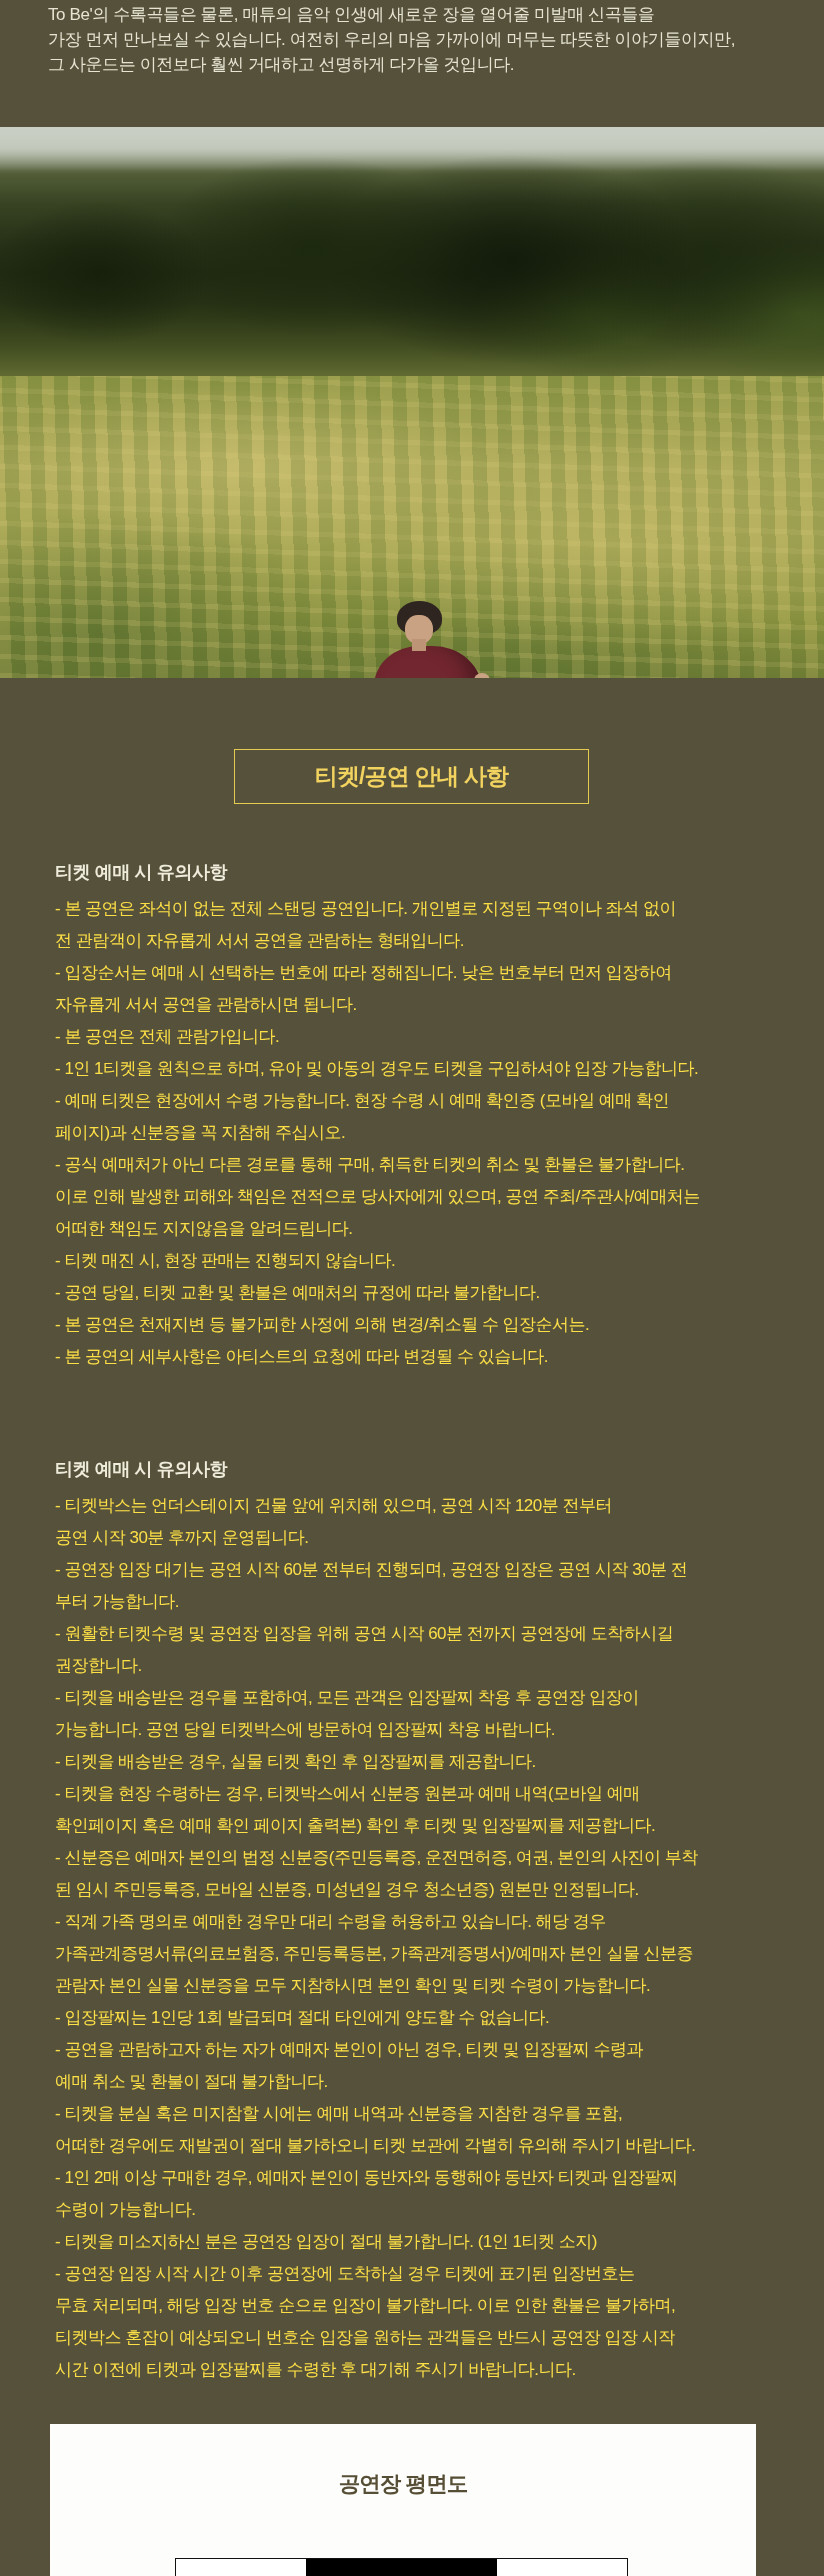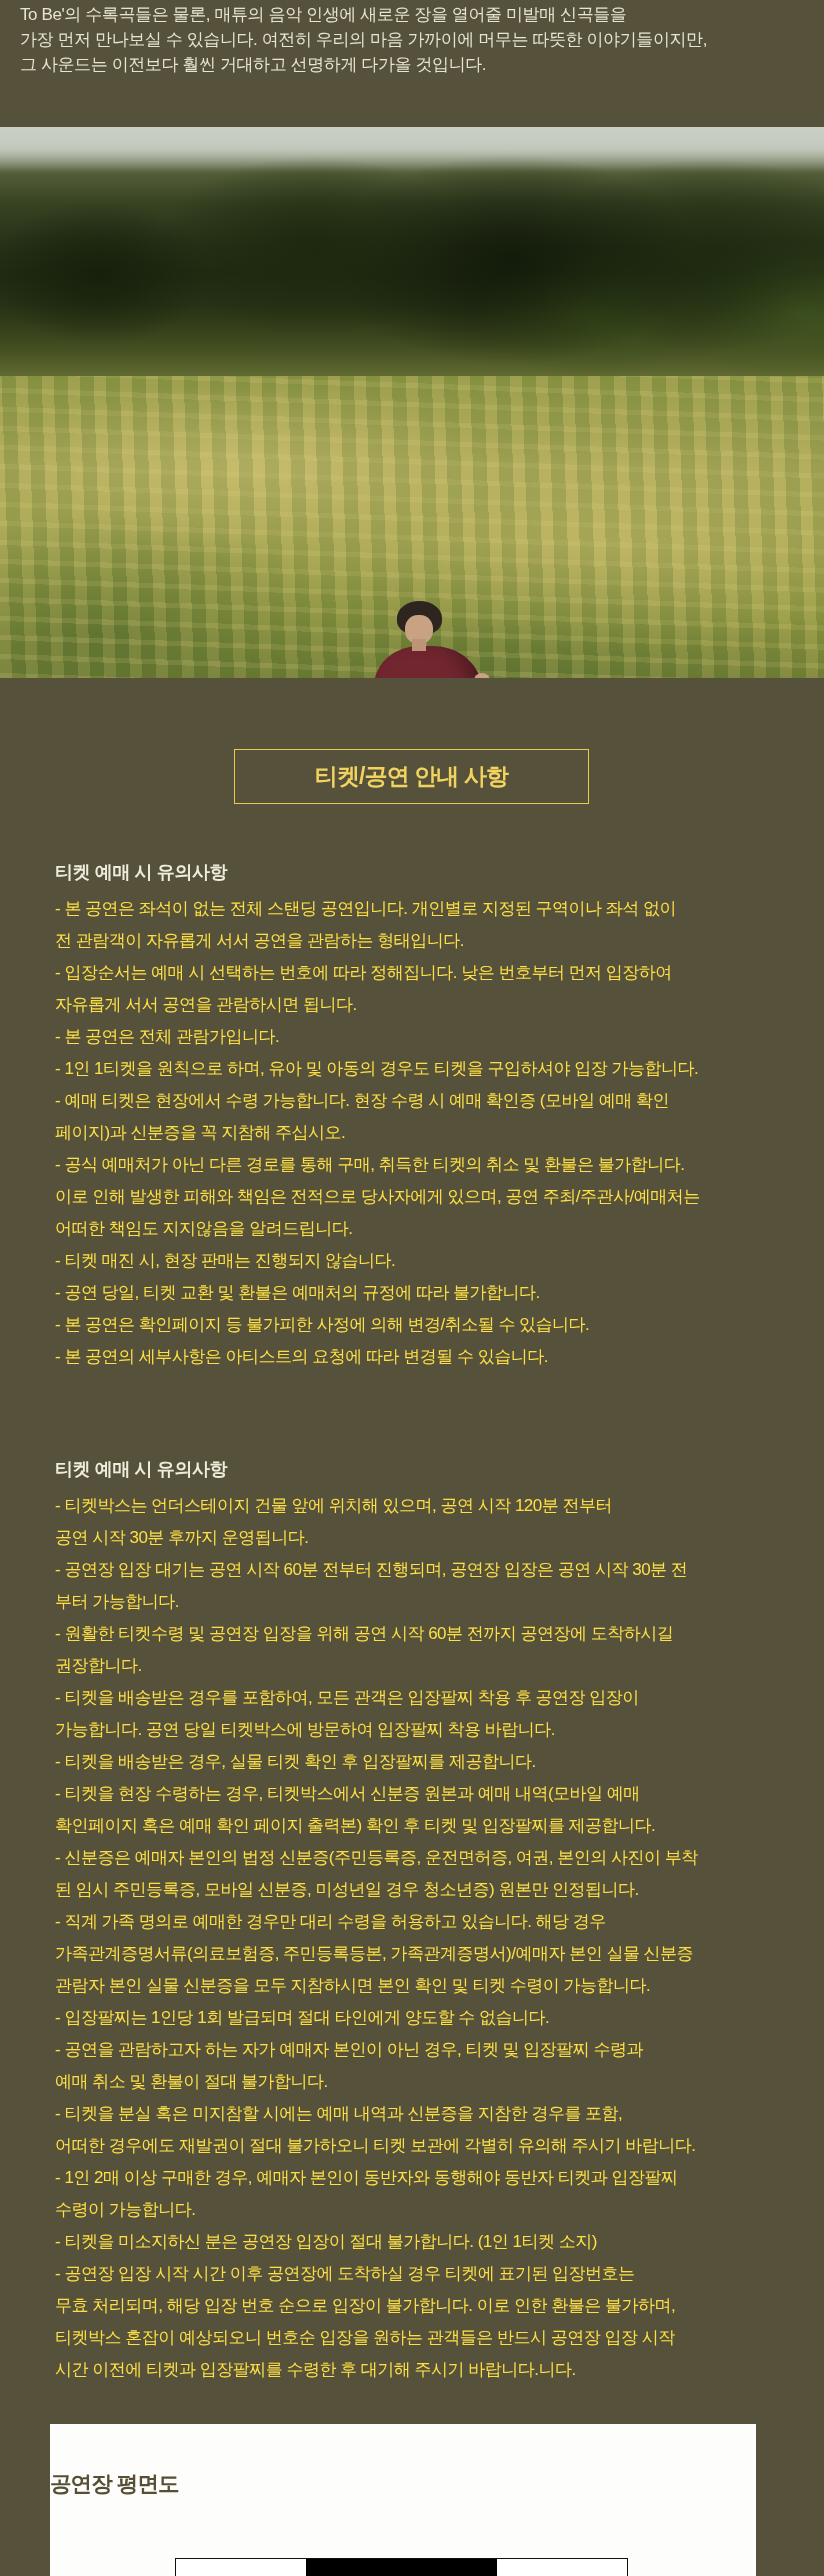--- a/index.html
+++ b/index.html
@@ -4,21 +4,21 @@
 <style>
   html,body{margin:0;padding:0;background:#56513a;}
   .page{
     position:relative;width:824px;height:2576px;overflow:hidden;
     background:#56513a;
     font-family:"Liberation Sans","DejaVu Sans",sans-serif;
     color:#e4e1cf;
   }
   
   .intro{
-    position:absolute;left:20px;top:1.7px;width:764px;
+    position:absolute;left:48px;top:1.7px;width:764px;
     font-size:17px;line-height:25px;letter-spacing:-0.4px;
     color:#e7e4d3;white-space:pre-line;
   }
   
   .photo{
     position:absolute;left:0;top:127px;width:824px;height:551px;overflow:hidden;
     background:
       linear-gradient(180deg,
         #d8dcd2 0%, #c9cfc2 4%,
         #4a5530 8%, #333f1d 14%, #2b3617 22%, #35421c 32%,
@@ -74,21 +74,21 @@
   #section1-title{top:860px;}
   #section1-list{top:893px;}
   #section2-title{top:1457px;}
   #section2-list{top:1490px;}
   
   .floorplan-card{
     position:absolute;left:50px;top:2424px;width:706px;height:223px;
     background:#fdfdfb;
   }
   .floorplan-title{
-    position:absolute;left:0;top:45px;width:100%;text-align:left;
+    position:absolute;left:0;top:45px;width:100%;text-align:center;
     font-size:21.5px;font-weight:700;color:#564f35;letter-spacing:-0.9px;
   }
   .floorplan-diagram{
     position:absolute;left:125px;top:134px;width:453px;height:60px;
     border:1.7px solid #111;background:#ffffff;box-sizing:border-box;
   }
   .stage-block{
     position:absolute;left:130px;top:0;width:191px;height:57px;background:#000;
   }
 </style>
@@ -128,21 +128,21 @@
 자유롭게 서서 공연을 관람하시면 됩니다.</div>
       <div class="notice-line">- 본 공연은 전체 관람가입니다.</div>
       <div class="notice-line">- 1인 1티켓을 원칙으로 하며, 유아 및 아동의 경우도 티켓을 구입하셔야 입장 가능합니다.</div>
       <div class="notice-line">- 예매 티켓은 현장에서 수령 가능합니다. 현장 수령 시 예매 확인증 (모바일 예매 확인
 페이지)과 신분증을 꼭 지참해 주십시오.</div>
       <div class="notice-line">- 공식 예매처가 아닌 다른 경로를 통해 구매, 취득한 티켓의 취소 및 환불은 불가합니다.
 이로 인해 발생한 피해와 책임은 전적으로 당사자에게 있으며, 공연 주최/주관사/예매처는
 어떠한 책임도 지지않음을 알려드립니다.</div>
       <div class="notice-line">- 티켓 매진 시, 현장 판매는 진행되지 않습니다.</div>
       <div class="notice-line">- 공연 당일, 티켓 교환 및 환불은 예매처의 규정에 따라 불가합니다.</div>
-      <div class="notice-line">- 본 공연은 확인페이지 등 불가피한 사정에 의해 변경/취소될 수 있습니다.</div>
+      <div class="notice-line">- 본 공연은 천재지변 등 불가피한 사정에 의해 변경/취소될 수 입장순서는.</div>
       <div class="notice-line">- 본 공연의 세부사항은 아티스트의 요청에 따라 변경될 수 있습니다.</div>
     </div>
 
   <div class="section-title" id="section2-title">티켓 예매 시 유의사항</div>
   <div class="notice-list" id="section2-list">
       <div class="notice-line">- 티켓박스는 언더스테이지 건물 앞에 위치해 있으며, 공연 시작 120분 전부터
 공연 시작 30분 후까지 운영됩니다.</div>
       <div class="notice-line">- 공연장 입장 대기는 공연 시작 60분 전부터 진행되며, 공연장 입장은 공연 시작 30분 전
 부터 가능합니다.</div>
       <div class="notice-line">- 원활한 티켓수령 및 공연장 입장을 위해 공연 시작 60분 전까지 공연장에 도착하시길

